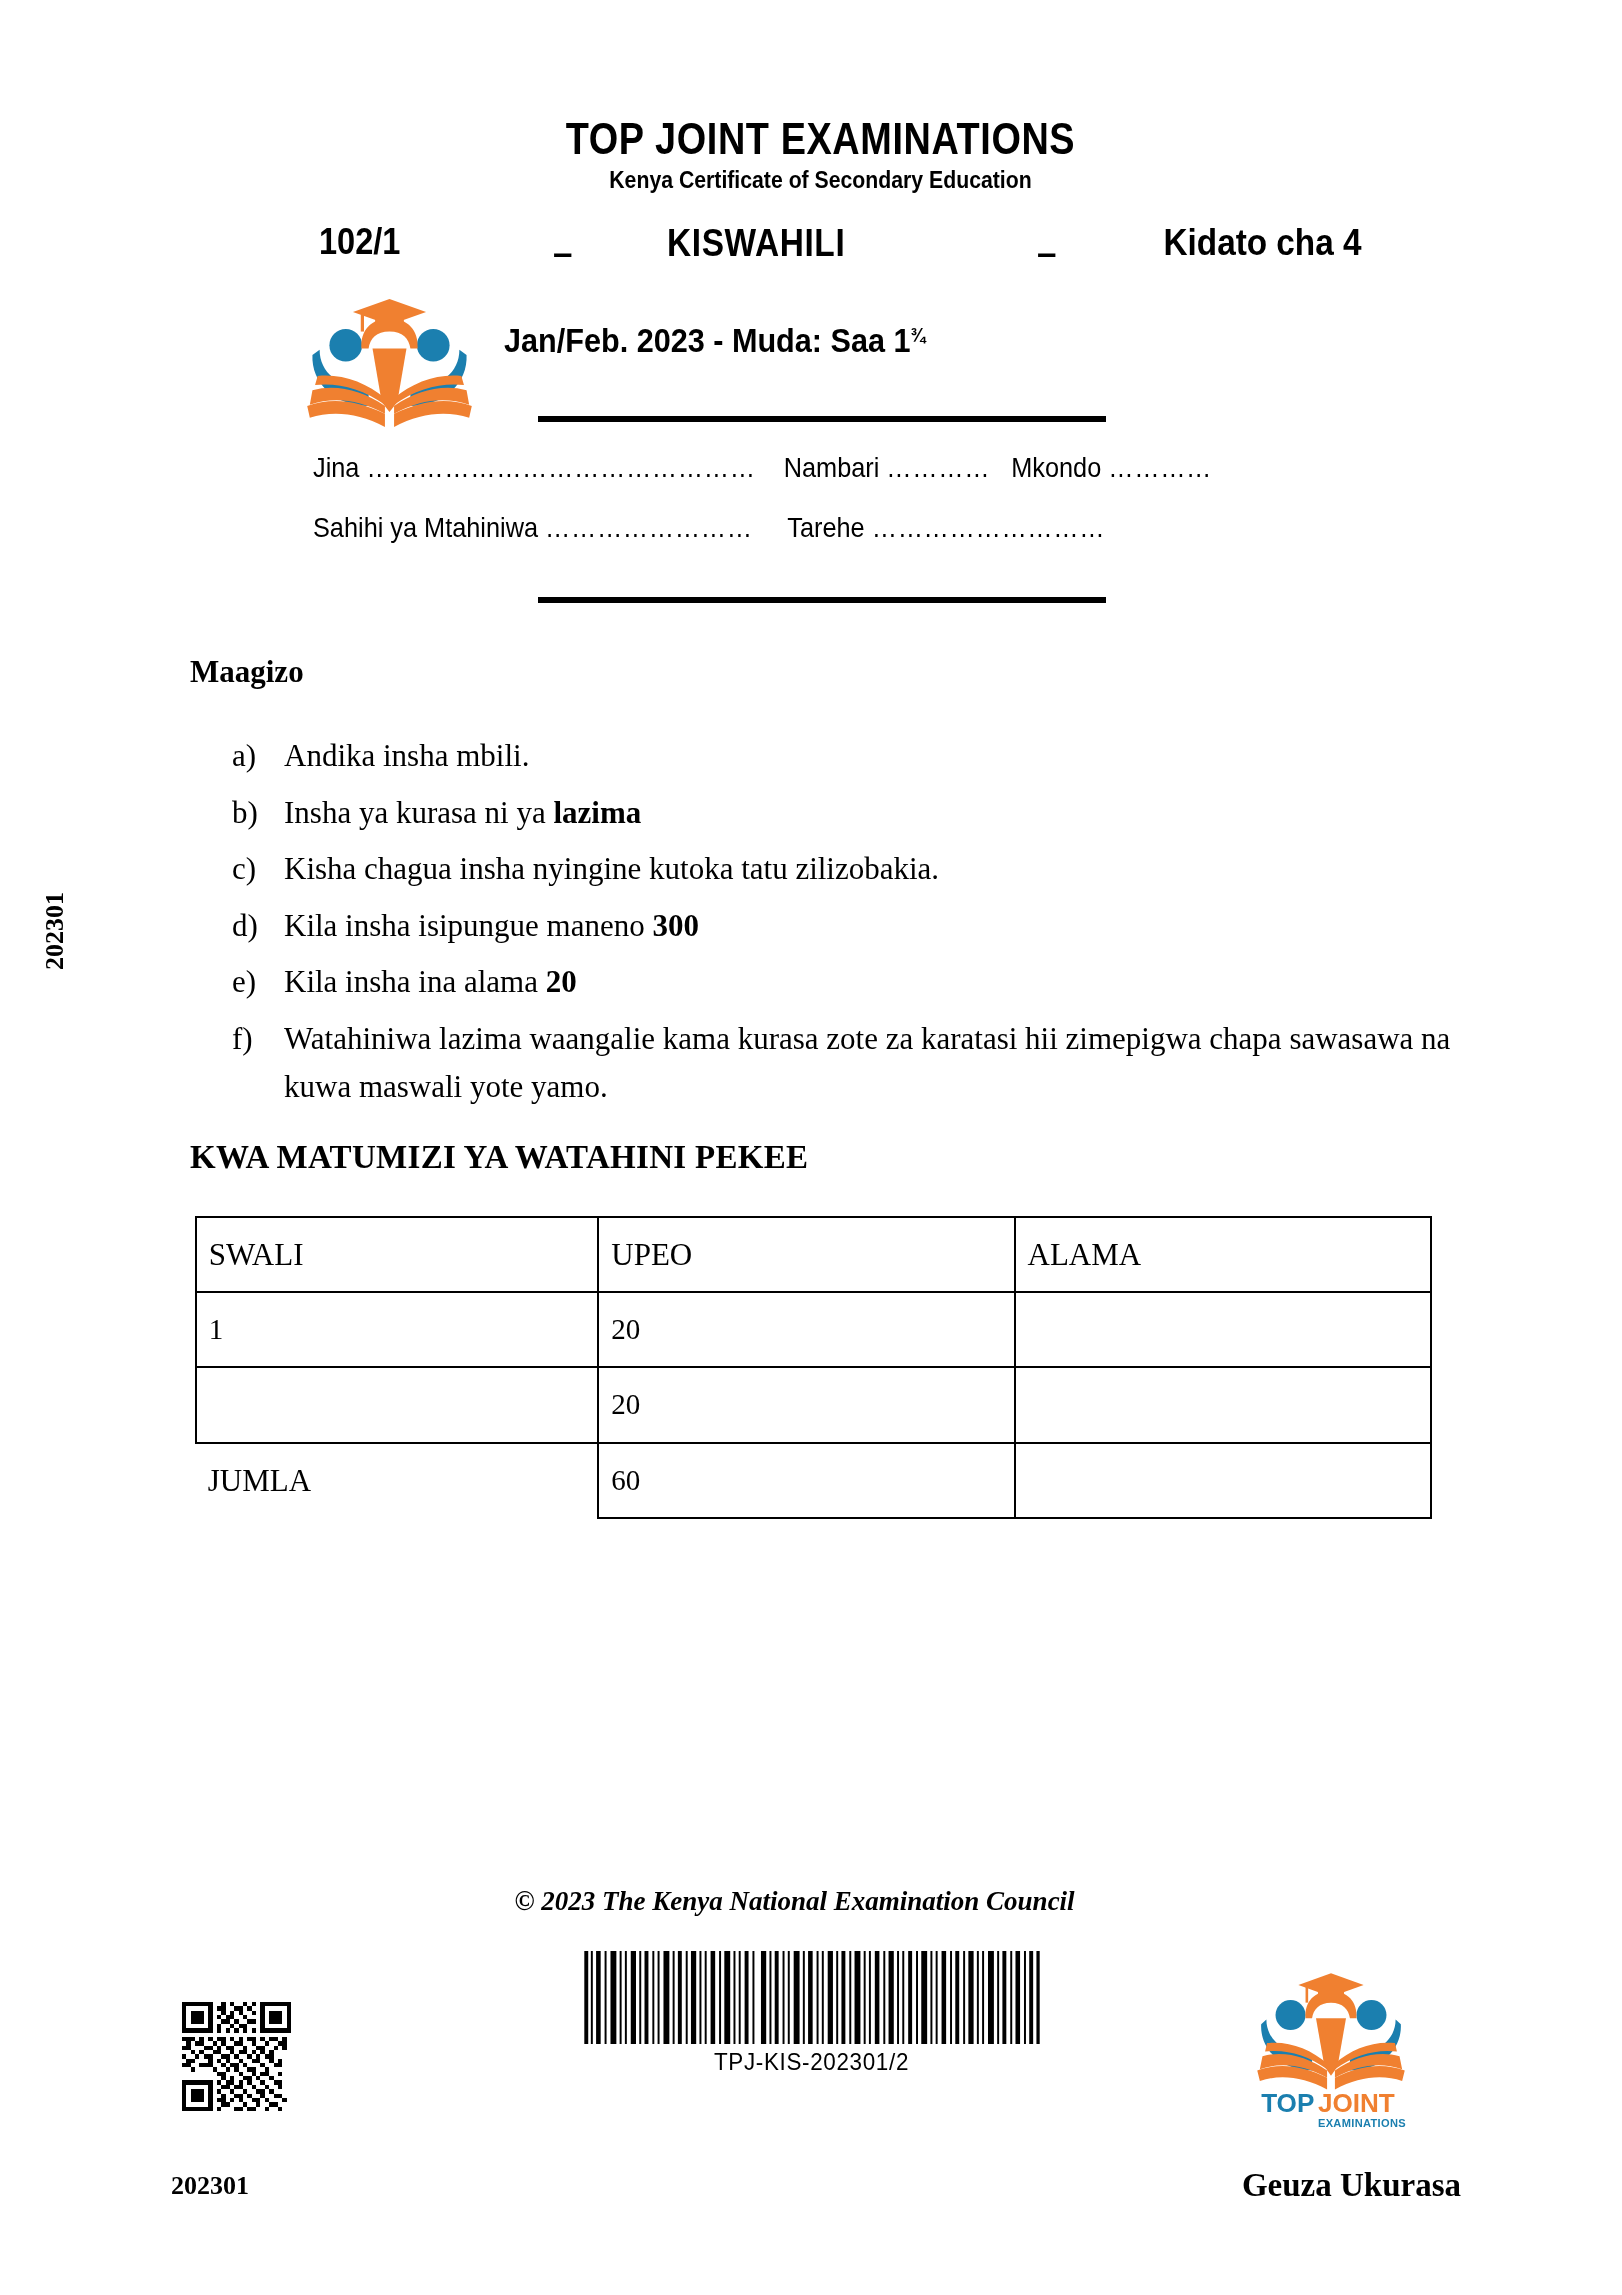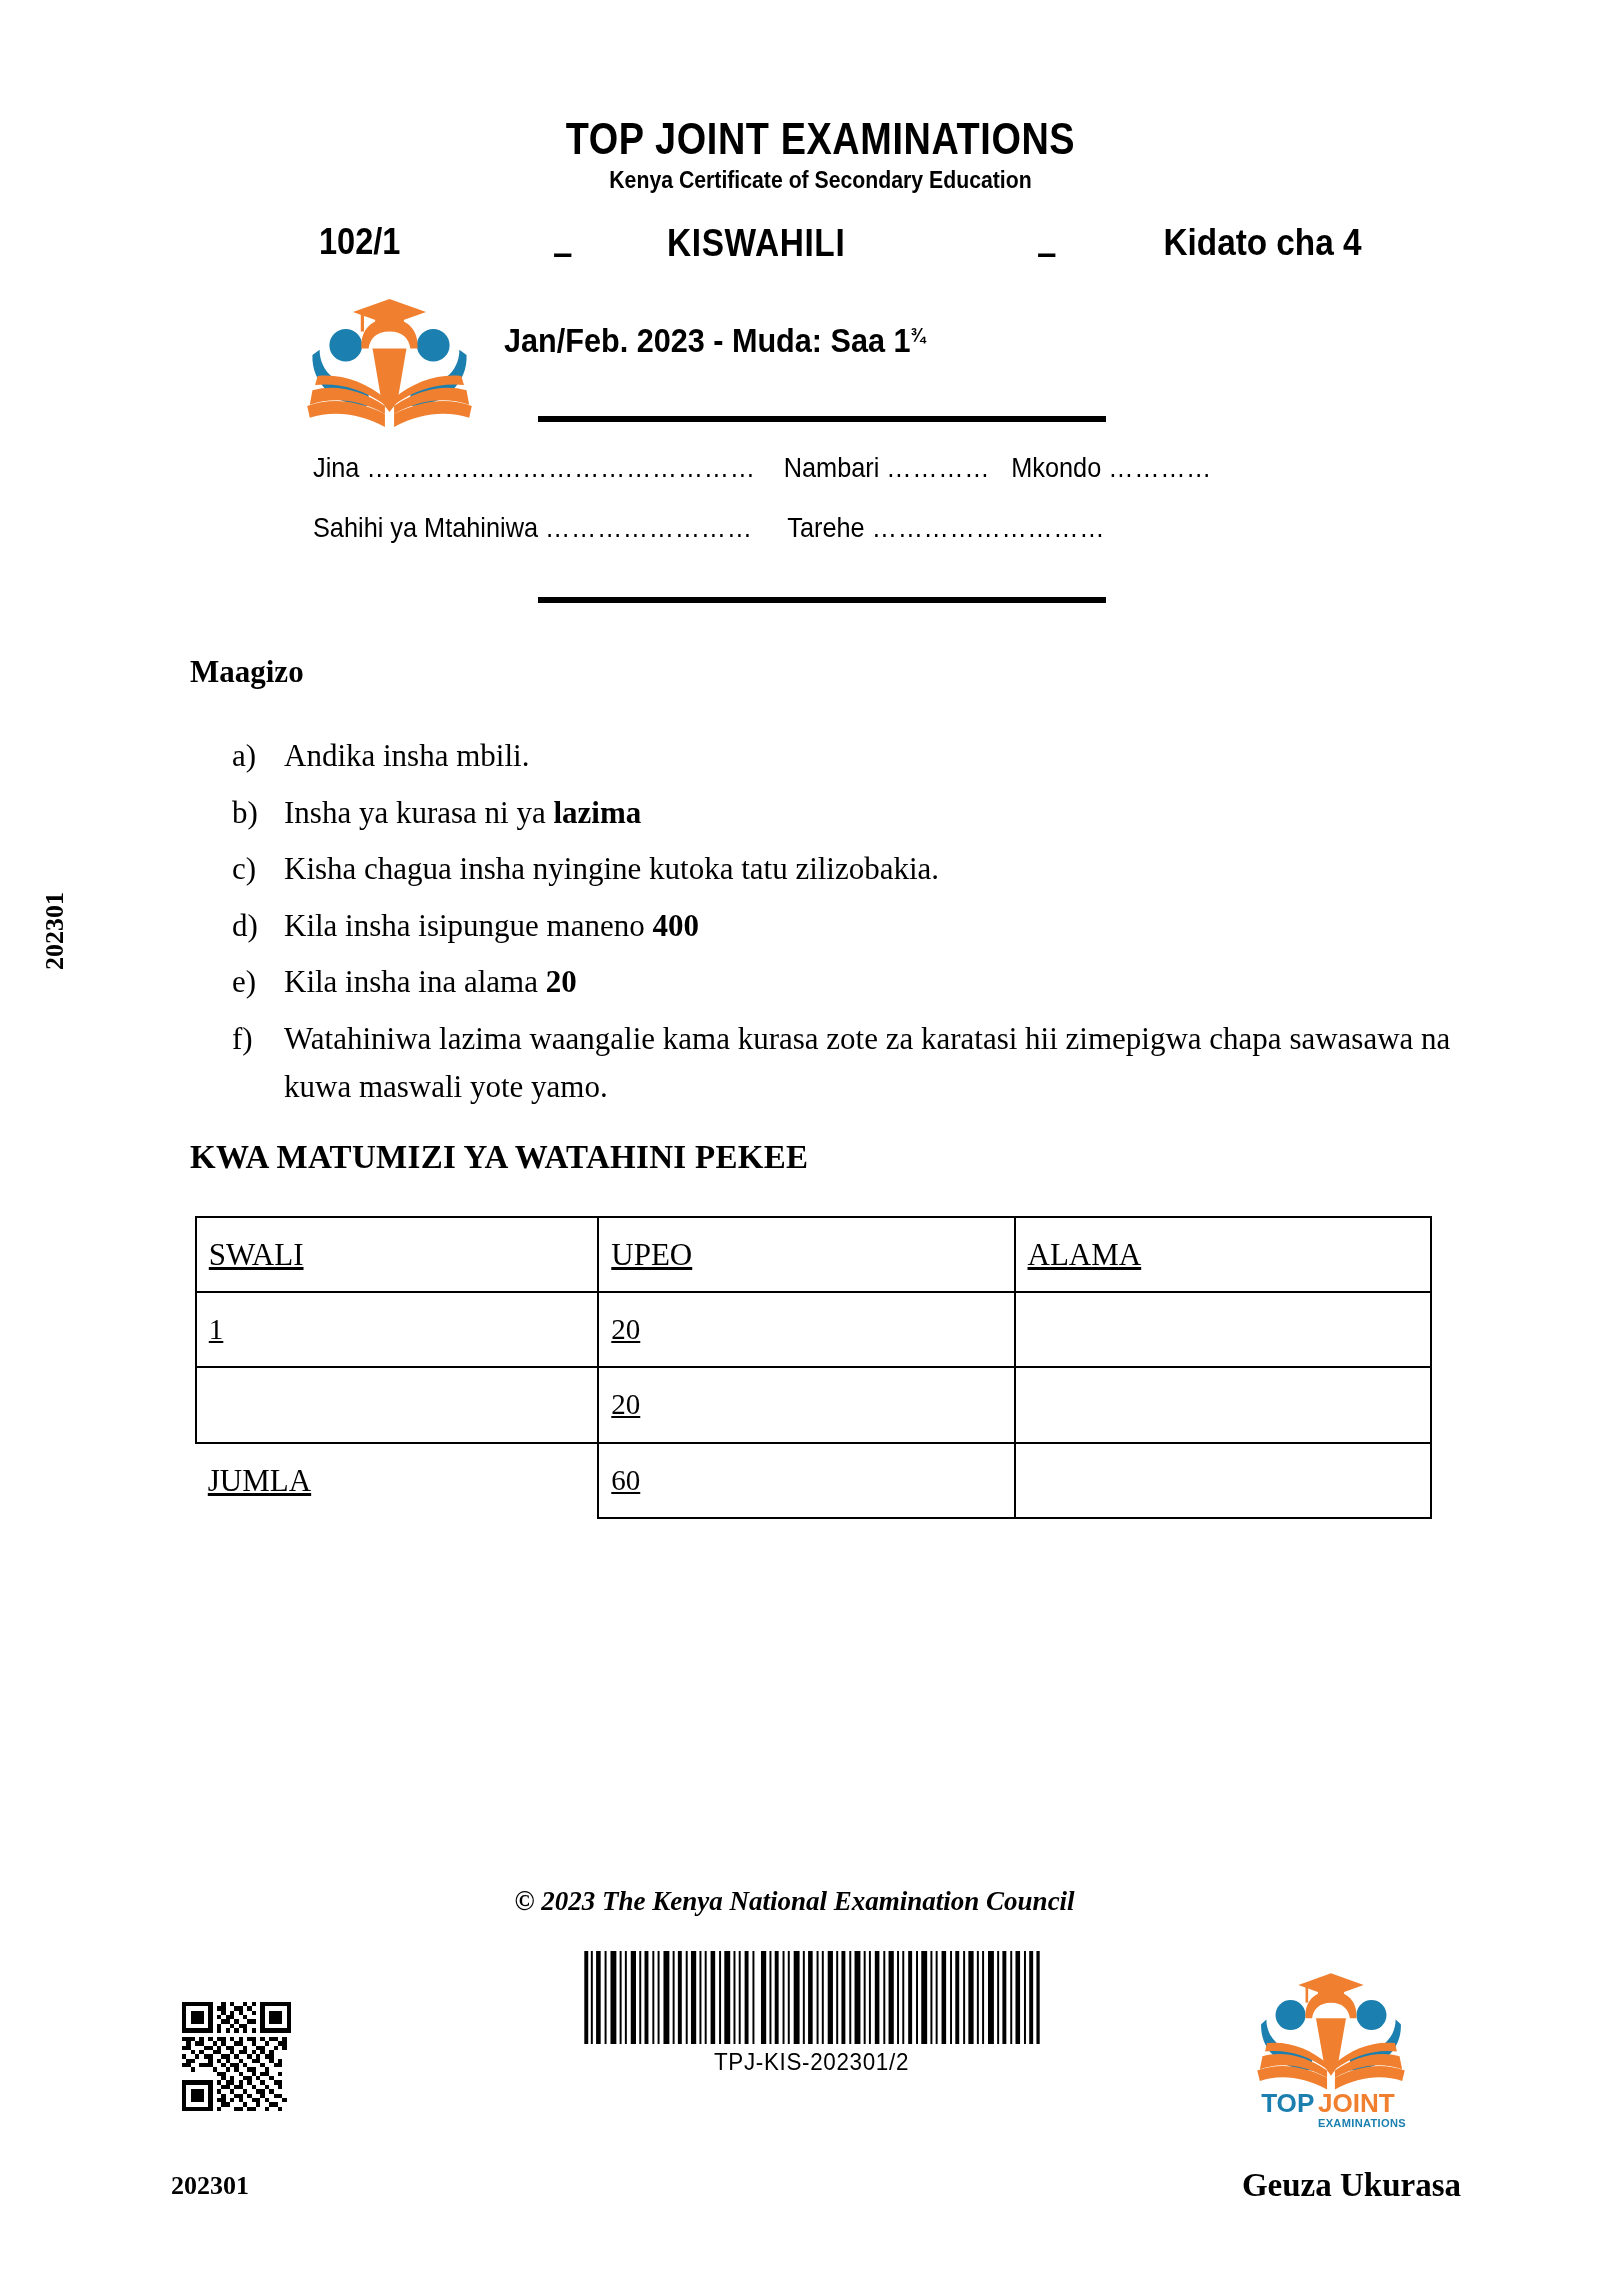--- a/index.html
+++ b/index.html
@@ -205,21 +205,20 @@
     border-collapse: collapse;
     font-size: 29px;
   }
   .marks-table td, .marks-table th {
     border: 2px solid #000000;
     height: 68px;
     padding: 2.6px 11.8px;
     vertical-align: middle;
     font-weight: normal;
     text-align: left;
-    text-decoration: underline;
   }
   .col-swali { width: 402px; }
   .col-upeo  { width: 419px; }
   .col-alama { width: 416px; }
   .th-cell {
     font-weight: bold;
     font-size: 31px;
   }
   .th-swali { text-align: center; }
   .cell-center-bold { text-align: center; font-weight: bold; }
@@ -375,21 +374,21 @@
   <li class="instr-item">
     <span class="instr-marker">b)</span>
     <span class="instr-text"><span>Insha ya kurasa ni ya </span><b>lazima</b></span>
   </li>
   <li class="instr-item">
     <span class="instr-marker">c)</span>
     <span class="instr-text"><span>Kisha chagua insha nyingine kutoka tatu zilizobakia.</span><b></b></span>
   </li>
   <li class="instr-item">
     <span class="instr-marker">d)</span>
-    <span class="instr-text"><span>Kila insha isipungue maneno </span><b>400</b></span>
+    <span class="instr-text"><span>Kila insha isipungue maneno </span><b>300</b></span>
   </li>
   <li class="instr-item">
     <span class="instr-marker">e)</span>
     <span class="instr-text"><span>Kila insha ina alama </span><b>20</b></span>
   </li>
   <li class="instr-item">
     <span class="instr-marker">f)</span>
     <span class="instr-text"><span>Watahiniwa lazima waangalie kama kurasa zote za karatasi hii zimepigwa chapa sawasawa na kuwa maswali yote yamo.</span><b></b></span>
   </li>
 </ul>

